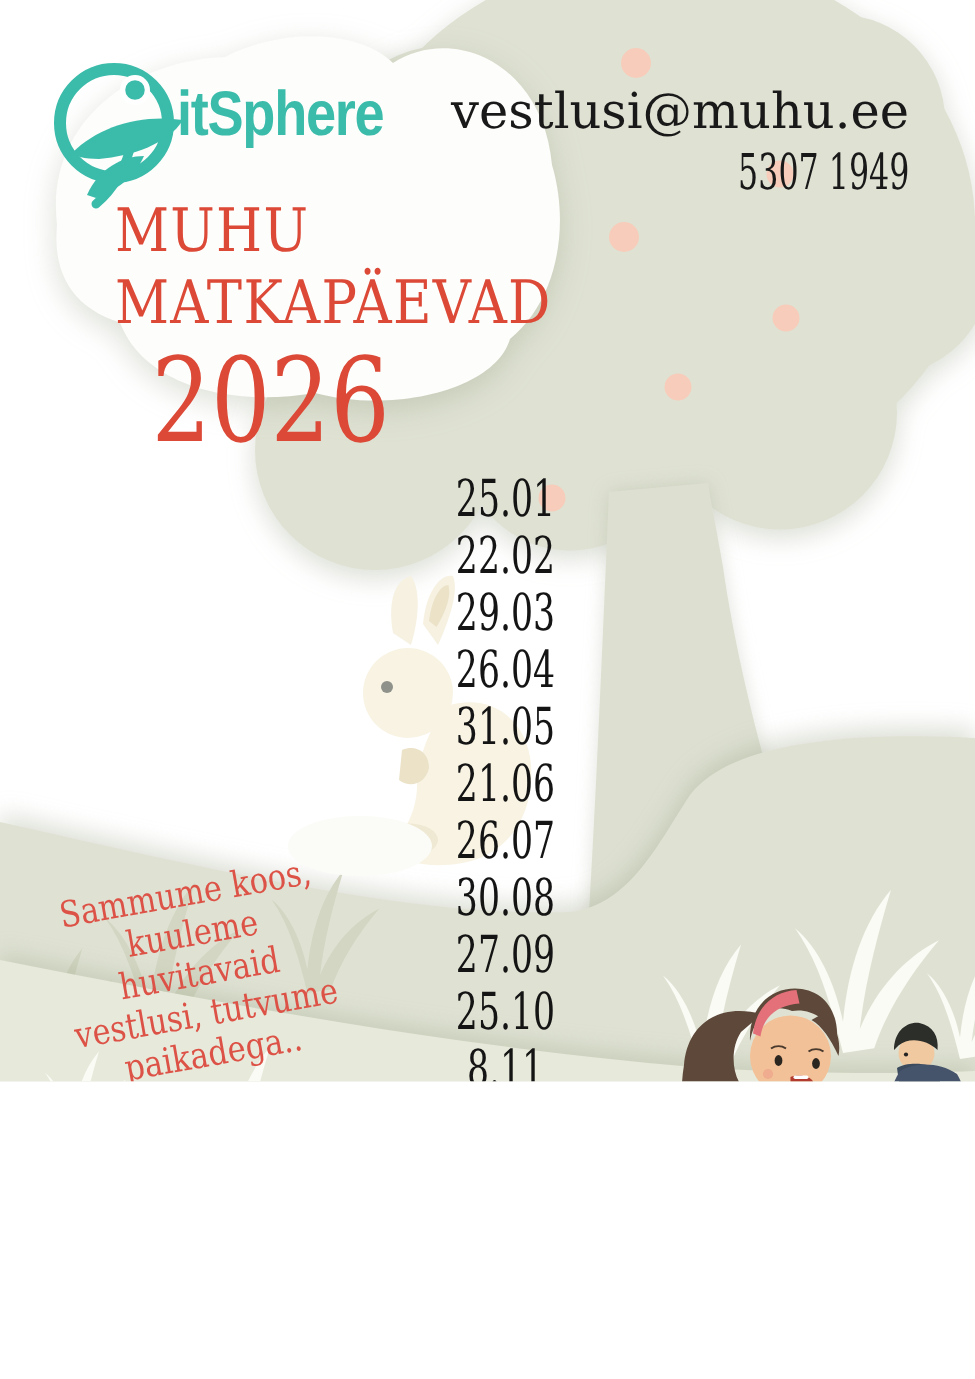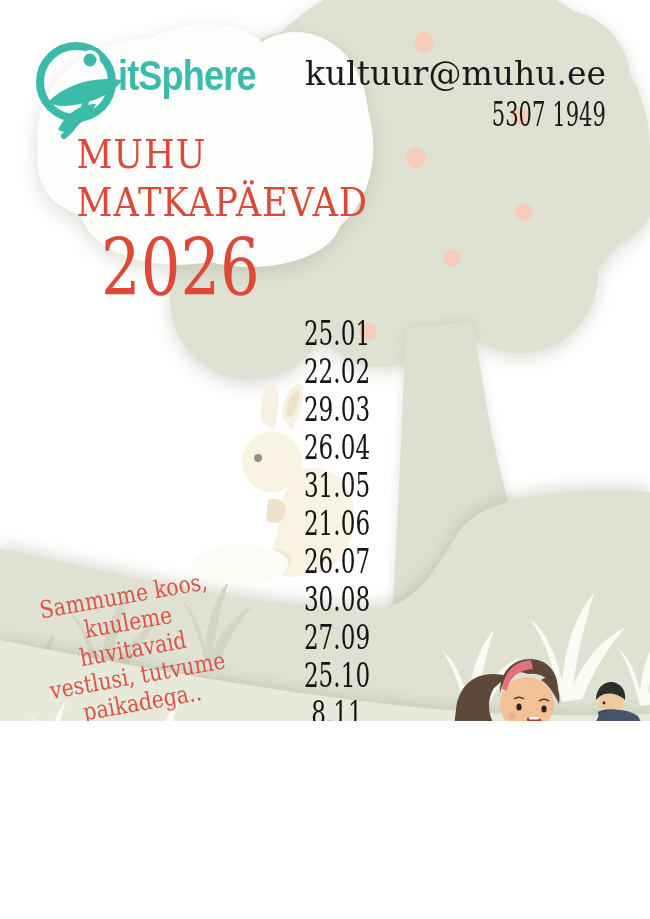--- a/index.html
+++ b/index.html
@@ -194,21 +194,21 @@
     <circle cx="43" cy="44" r="36" fill="none" stroke="#3bbcab" stroke-width="8"></circle>
     <circle cx="57" cy="22" r="10" fill="#ffffff"></circle>
     <circle cx="57" cy="22" r="6.5" fill="#3bbcab"></circle>
     <path fill="#3bbcab" d="M15,64 C33,46 61,38 89,42 C79,58 55,66 33,68 C23,68 17,66 15,64 Z"></path>
     <path fill="#3bbcab" d="M25,92 C33,74 49,66 63,66 C57,80 43,90 31,94 Z"></path>
     <path fill="none" stroke="#3bbcab" stroke-width="6" stroke-linecap="round" d="M55,56 C51,74 43,88 31,98"></path>
   </svg>
   <div class="brand" style="color:#3bbcab;">itSphere</div>
 
   <div class="contact">
-    <div class="email">kultuur@muhu.ee</div>
+    <div class="email">vestlusi@muhu.ee</div>
     <div class="phone">5307 1949</div>
   </div>
 
   <div class="title" style="color:#dc4937;">
     <div class="title-line">MUHU</div>
     <div class="title-line">MATKAPÄEVAD</div>
     <div class="title-year">2026</div>
   </div>
 
   <div class="dates">

